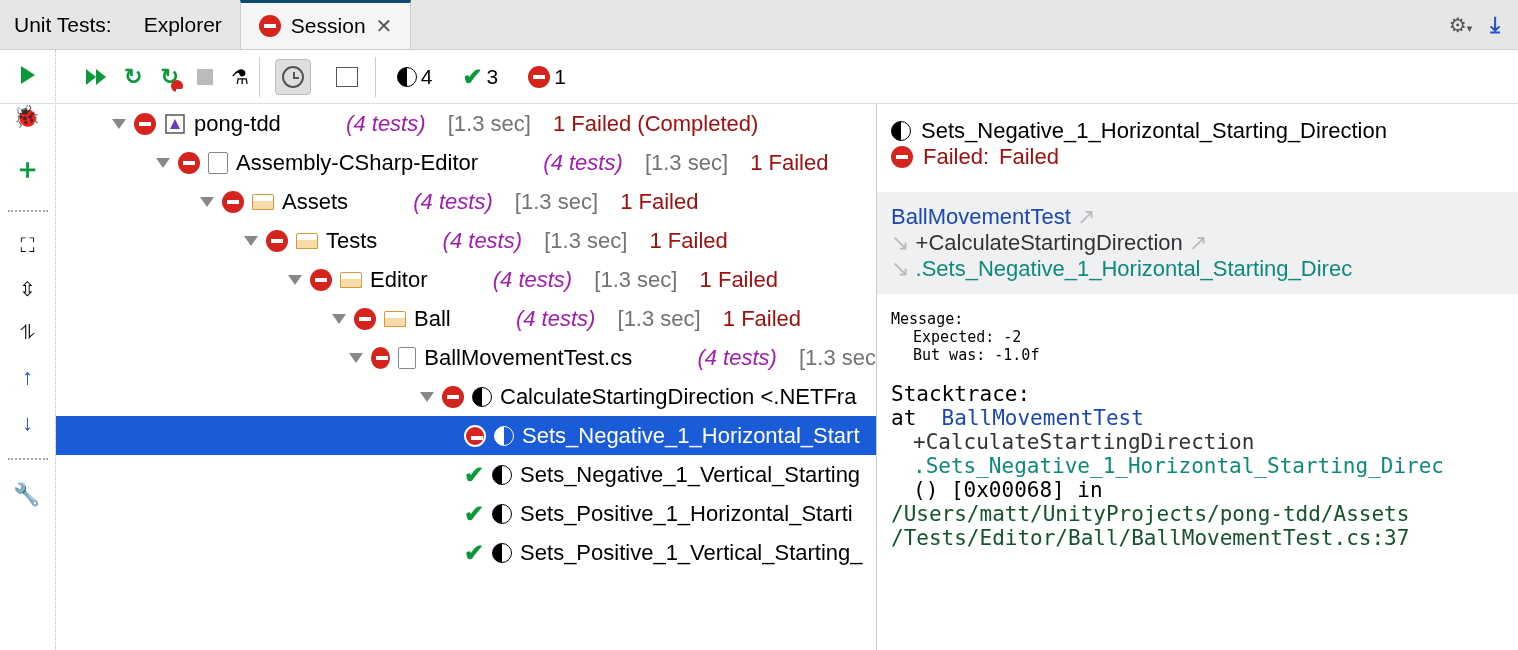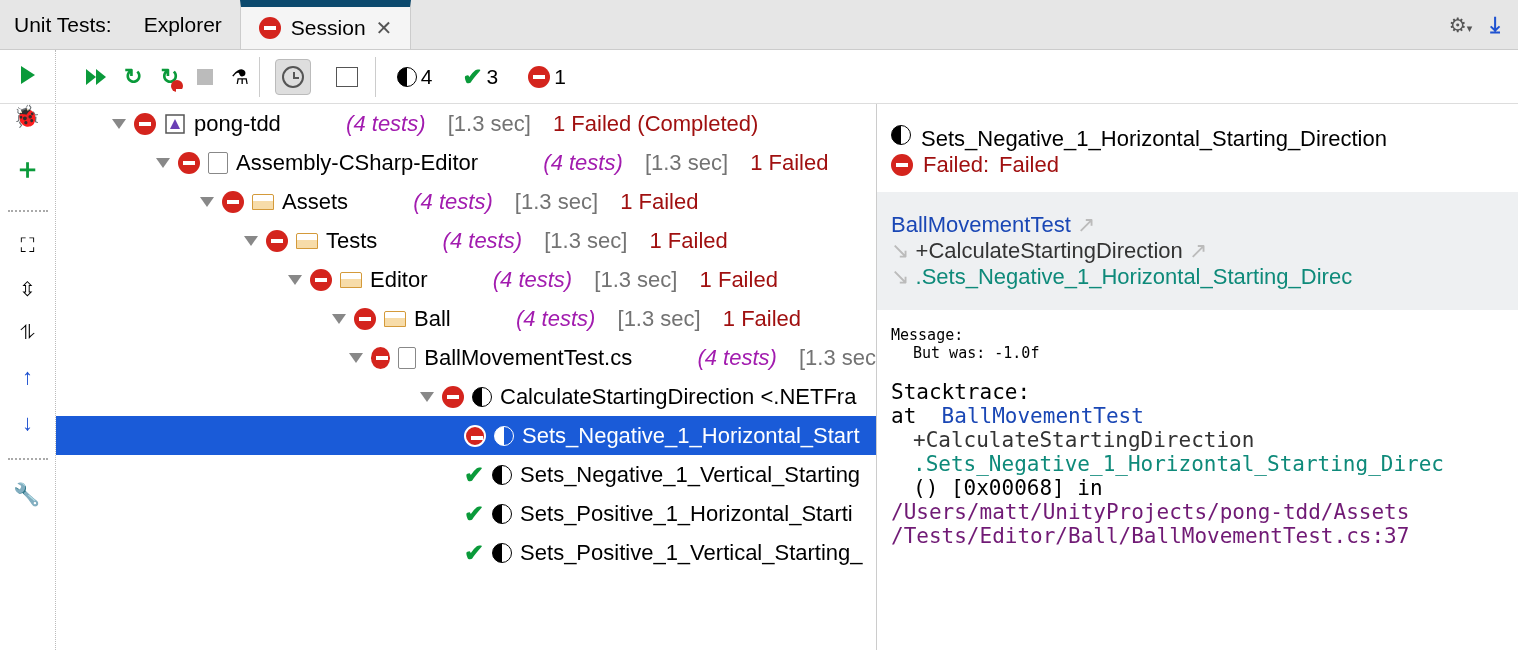--- a/index.html
+++ b/index.html
@@ -23,21 +23,21 @@
 }
 .tab {
   display: flex;
   align-items: center;
   padding: 0 18px;
   height: 100%;
   gap: 10px;
 }
 .tab.active {
   background: #f5f5f5;
-  border-top: 7px solid #0c4a6e;
+  border-top: 3px solid #0c4a6e;
   border-left: 1px solid #ccc;
   border-right: 1px solid #ccc;
 }
 .tabs-title { padding: 0 14px; }
 .tabs-right { margin-left: auto; display: flex; gap: 18px; padding: 0 18px; align-items: center; }
 
 
 .toolbar {
   display: flex;
   align-items: center;
@@ -94,34 +94,34 @@
 .details-panel {
   width: 642px;
   border-left: 1px solid #ccc;
   padding: 14px 0 0 0;
   font-size: 22px;
   overflow: hidden;
 }
 .details-header { padding: 0 14px 6px 14px; }
 .test-title { display:flex; align-items:center; gap: 10px; overflow:hidden; white-space:nowrap; }
 .fail-line { display:flex; align-items:center; gap: 10px; color:#a01010; }
-.trace-header { background:#eef0f2; padding: 20px 14px; margin-top:8px; white-space:nowrap; overflow:hidden; }
+.trace-header { background:#eef0f2; padding: 12px 14px; margin-top:16px; white-space:nowrap; overflow:hidden; }
 .trace-header .cls { color:#1a47b5; }
 .trace-header .mth { color:#333; }
 .trace-header .tst { color:#0e8a7a; }
 .arrow-link { color:#bbb; }
 
 .msg-block { padding: 16px 14px 0 14px; font-family: Menlo, Consolas, monospace; font-size: 15px; white-space: nowrap; }
 .msg-block .lbl { }
 .msg-block .indent2 { padding-left: 22px; }
 .stack-block { padding: 18px 20px 0 14px; font-family: Menlo, Consolas, monospace; font-size: 21px; white-space: nowrap; overflow:hidden; }
 .stack-block .cls { color:#1a47b5; }
 .stack-block .mth { color:#333; }
 .stack-block .tst { color:#0e8a7a; }
-.stack-block .path { color:#701a75; }
+.stack-block .path { color:#14532d; }
 .triangle-down {
   width:0; height:0;
   border-left: 7px solid transparent;
   border-right: 7px solid transparent;
   border-top: 10px solid #888;
 }
 .fail-circle {
   width:22px; height:22px; border-radius:50%;
   background:#d4241d;
   position:relative;
@@ -415,21 +415,21 @@
       <span class="row-name">Sets_Positive_1_Vertical_Starting_</span>
     </div>
 
   </div>
 
   <div class="details-panel" style="position:absolute; right:0; top:104px; height:546px;">
 
     <div class="details-header">
       <div class="test-title">
         <span class="half-circle"></span>
-        <span style="overflow:hidden;margin-top:8px;">Sets_Negative_1_Horizontal_Starting_Direction</span>
+        <span style="overflow:hidden;">Sets_Negative_1_Horizontal_Starting_Direction</span>
       </div>
       <div class="fail-line">
         <span class="fail-circle"></span>
         <span>Failed:</span>
         <span>Failed</span>
       </div>
     </div>
 
     <div class="trace-header">
       <div>
@@ -442,20 +442,21 @@
         <span class="arrow-link">↗</span>
       </div>
       <div>
         <span class="arrow-link">↘</span>
         <span class="tst">.Sets_Negative_1_Horizontal_Starting_Direc</span>
       </div>
     </div>
 
     <div class="msg-block">
       <div class="lbl">Message:</div>
+      <div class="indent2">Expected: -2</div>
       <div class="indent2">But was:  -1.0f</div>
     </div>
 
     <div class="stack-block">
       <div>Stacktrace:</div>
       <div>
         <span>at</span>
         &nbsp;<span class="cls">BallMovementTest</span>
       </div>
       <div style="padding-left:22px;">

